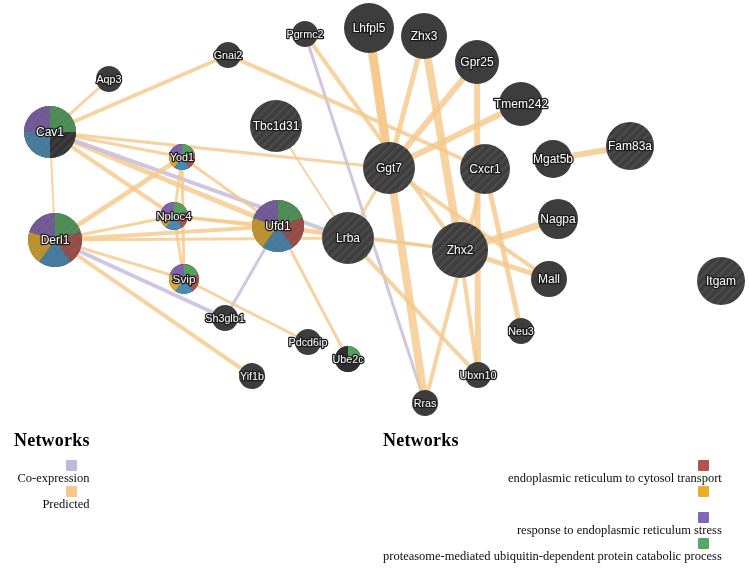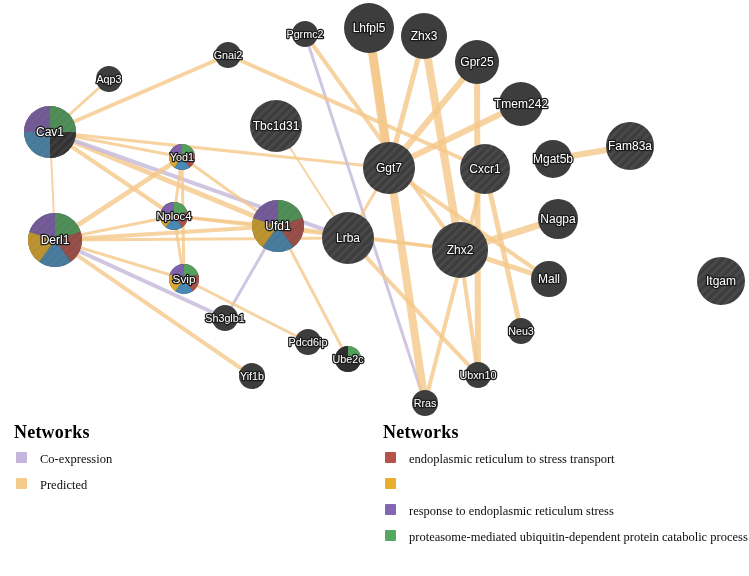--- a/index.html
+++ b/index.html
@@ -39,28 +39,29 @@
     position: absolute;
     top: 0;
   }
   #legend-networks { left: 14px; }
   #legend-functions { left: 383px; }
   .legend-title {
     font-family: "Liberation Serif", serif;
     font-size: 18px;
     font-weight: bold;
     color: #000000;
-    margin: 4px 0 9px 0;
+    margin: 12px 0 9px 0;
     letter-spacing: 0.2px;
   }
   .legend-row {
     display: flex;
-    align-items: flex-start;
+    align-items: flex-end;
     height: 24px;
     margin-bottom: 2px;
+    flex-direction: column;
   }
   .legend-swatch {
     width: 11px;
     height: 11px;
     flex: 0 0 11px;
     margin-left: 2px;
     margin-right: 13px;
     border-radius: 1px;
   }
   .legend-label {
@@ -318,21 +319,21 @@
             <span class="legend-label">Predicted</span>
           </div>
         </div>
     </div>
 
     <div class="legend-block" id="legend-functions">
       <div class="legend-title">Networks</div>
       <div id="functions-legend-items">
           <div class="legend-row">
             <span class="legend-swatch" style="background: rgb(181, 83, 74);"></span>
-            <span class="legend-label">endoplasmic reticulum to stress transport</span>
+            <span class="legend-label">endoplasmic reticulum to cytosol transport</span>
           </div>
           <div class="legend-row">
             <span class="legend-swatch" style="background: rgb(232, 176, 42);"></span>
           </div>
           <div class="legend-row">
             <span class="legend-swatch" style="background: rgb(132, 100, 181);"></span>
             <span class="legend-label">response to endoplasmic reticulum stress</span>
           </div>
           <div class="legend-row">
             <span class="legend-swatch" style="background: rgb(85, 168, 96);"></span>

